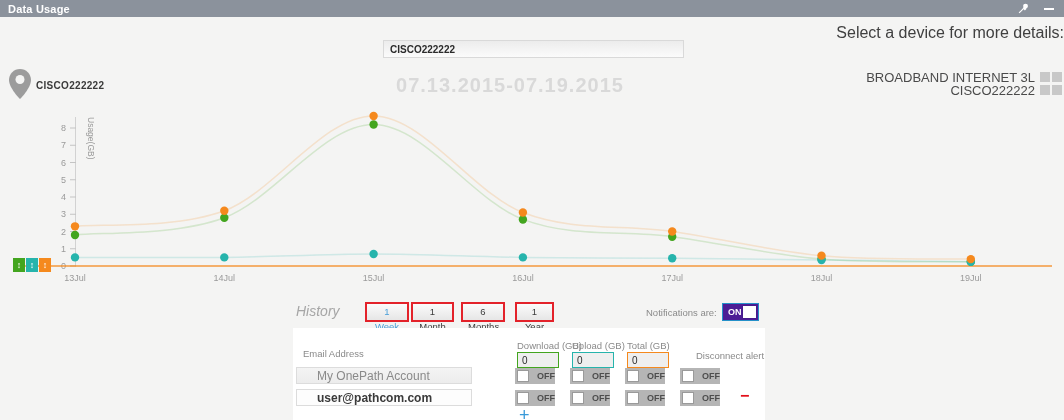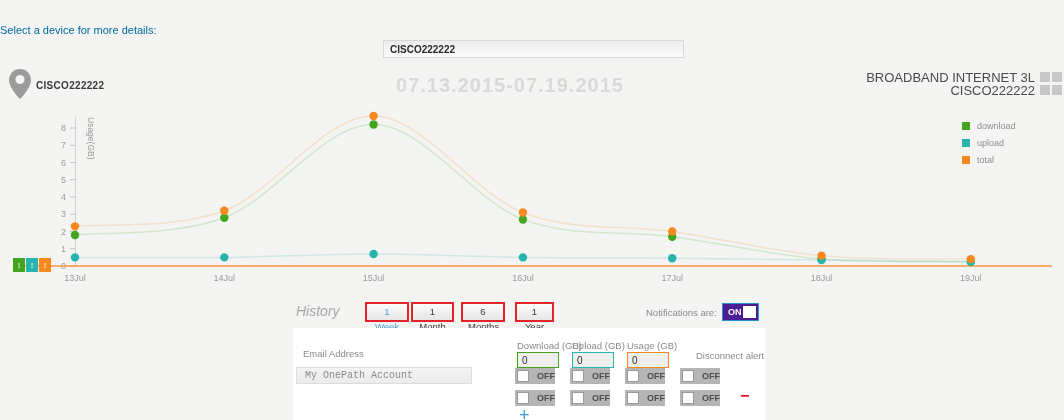--- a/index.html
+++ b/index.html
@@ -8,21 +8,21 @@
   #app { position:relative; width:1064px; height:420px; background:#f4f4f3; }
 
   
   .titlebar { position:absolute; left:0; top:0; width:1064px; height:17px; background:#8b929c; display:flex; align-items:center; }
   .titlebar .title { color:#fff; font-size:11px; font-weight:bold; margin-left:8px; letter-spacing:.2px; }
   .titlebar .icons { position:absolute; right:8px; top:0; height:17px; display:flex; align-items:center; gap:12px; }
   .tb-icon { width:14px; height:14px; display:flex; align-items:center; justify-content:center; cursor:pointer; }
   .minus-glyph { width:10px; height:2px; background:#fff; }
 
   
-  .select-label { position:absolute; left:0; top:24px; width:1064px; text-align:left; font-size:11px; color:#0369a1; }
+  .select-label { position:absolute; left:0; top:24px; width:1064px; text-align:right; font-size:16px; color:#404040; }
   .device-input { position:absolute; left:383px; top:40px; width:301px; height:18px; border:1px solid #d9d9d9; background:linear-gradient(#ececec,#fbfbfb); font-family:"Liberation Sans",sans-serif; font-size:10px; font-weight:bold; color:#2b2b2b; padding-left:6px; outline:none; }
 
   
   .map-pin { position:absolute; left:9px; top:69px; }
   .device-name { position:absolute; left:36px; top:80px; font-size:10px; color:#3a3a3a; font-weight:600; letter-spacing:.3px; }
   .date-range { position:absolute; left:0; top:74px; width:1020px; text-align:center; font-size:20px; font-weight:bold; color:#d9d9d9; letter-spacing:1px; }
   .net-list { position:absolute; right:2px; top:72px; display:flex; flex-direction:column; gap:3px; }
   .net-row { display:flex; align-items:center; justify-content:flex-end; gap:2px; height:10px; }
   .net-row .net-label { font-size:13px; color:#4a4a4a; margin-right:3px; }
   .net-box { width:10px; height:10px; background:#c8c8c8; cursor:pointer; }
@@ -47,34 +47,49 @@
   .notif-label { position:absolute; left:646px; top:307px; font-size:9.5px; color:#8a8a8a; }
   .toggle-on { position:absolute; left:722px; top:303px; width:37px; height:18px; background:#4c1d95; border:1px solid #2591c9; display:flex; align-items:center; cursor:pointer; }
   .toggle-on .on-text { color:#fff; font-size:9px; font-weight:bold; margin-left:5px; }
   .toggle-on .knob { position:absolute; right:2px; top:2px; width:13px; height:12px; background:#fff; box-shadow:0 0 1px rgba(0,0,0,.4); }
 
   
   .panel { position:absolute; left:293px; top:328px; width:472px; height:98px; background:#ffffff; }
   .col-header { position:absolute; top:12px; font-size:9.5px; color:#8a8a8a; }
   .email-label { position:absolute; left:10px; top:20px; font-size:9.5px; color:#8a8a8a; }
   .thresh-input { position:absolute; top:24px; width:42px; height:16px; border:1.5px solid; background:#efefef; font-family:"Liberation Sans",sans-serif; font-size:10px; color:#2b2b2b; padding-left:4px; outline:none; }
-  .email-box { position:absolute; left:3px; width:176px; height:17px; border:1px solid #dcdcdc; font-family:Liberation Mono, monospace; font-size:10px; padding-left:8px; outline:none; }
+  .email-box { position:absolute; left:3px; width:176px; height:17px; border:1px solid #dcdcdc; font-family:Liberation Sans, sans-serif; font-size:12px; padding-left:20px; outline:none; }
   .email-box.row0 { background:linear-gradient(#f4f4f4,#ececec); color:#8a8a8a; }
   .email-box.row1 { background:#fdfdfd; color:#3a3a3a; font-weight:600; }
   .off-toggle { position:absolute; width:40px; height:16px; background:#b5b5b5; display:flex; align-items:center; cursor:pointer;justify-content:space-between; }
   .off-toggle .knob { width:12px; height:12px; background:#fff; border:1px solid #9a9a9a; margin-left:2px; }
   .off-toggle .off-text { font-size:9px; font-weight:bold; color:#4d4d4d; margin-left:5px; }
   .remove-btn { position:absolute; left:447px; top:60px; color:#e3101a; font-size:16px; font-weight:900; cursor:pointer; line-height:16px; }
   .add-btn { position:absolute; left:226px; top:78px; color:#3a9ad9; font-size:18px; cursor:pointer; line-height:18px; }
 </style>
 </head>
 <body>
 
 <div id="app">
 
+  <div class="titlebar">
+    <span class="title">Data Usage</span>
+    <span class="icons">
+      <span class="tb-icon">
+        <svg width="13" height="13" viewBox="0 0 16 16">
+            <circle cx="10.5" cy="5" r="3" fill="#fff"></circle>
+            <rect x="7.2" y="6.2" width="4" height="3" transform="rotate(45 9 8)" fill="#fff"></rect>
+            <line x1="7.6" y1="8.4" x2="2.6" y2="13.4" stroke="#fff" stroke-width="1.4"></line>
+          </svg>
+      </span>
+      <span class="tb-icon">
+          <span class="minus-glyph"></span>
+        </span>
+    </span>
+  </div>
 
   <div class="select-label">Select a device for more details:</div>
   <input class="device-input" type="text" value="CISCO222222" style="">
 
   <span class="map-pin">
     <svg width="22" height="30" viewBox="0 0 22 30">
         <path d="M11 0C4.9 0 0 4.9 0 11c0 8.2 11 19 11 19s11-10.8 11-19C22 4.9 17.1 0 11 0z" fill="#9c9c9c"></path>
         <circle cx="11" cy="10.5" r="4.5" fill="#f4f4f3"></circle>
       </svg>
   </span>
@@ -87,34 +102,20 @@
       <span class="net-box"></span>
       <span class="net-box"></span>
     </div>
     <div class="net-row">
       <span class="net-label">CISCO222222</span>
       <span class="net-box"></span>
       <span class="net-box"></span>
     </div>
   </div>
 
-  <div class="legend">
-    <div class="legend-item">
-      <span class="legend-swatch" id="legend-sw-0" style="background: rgb(67, 165, 31);"></span>
-      <span class="legend-label">download</span>
-    </div>
-    <div class="legend-item">
-      <span class="legend-swatch" id="legend-sw-1" style="background: rgb(38, 180, 172);"></span>
-      <span class="legend-label">upload</span>
-    </div>
-    <div class="legend-item">
-      <span class="legend-swatch" id="legend-sw-2" style="background: rgb(245, 137, 29);"></span>
-      <span class="legend-label">total</span>
-    </div>
-  </div>
 
   <svg id="chart-svg">
       <line x1="75.5" y1="117" x2="75.5" y2="266.5" stroke="#d2d2d2" stroke-width="1"></line>
       <line x1="70" x2="76" y1="266" y2="266" stroke="#c4c4c4" stroke-width="1"></line>
       <text x="66" y="269" text-anchor="end" fill="#9a9a9a" font-size="9">0</text>
       <line x1="70" x2="76" y1="248.75" y2="248.75" stroke="#c4c4c4" stroke-width="1"></line>
       <text x="66" y="251.75" text-anchor="end" fill="#9a9a9a" font-size="9">1</text>
       <line x1="70" x2="76" y1="231.5" y2="231.5" stroke="#c4c4c4" stroke-width="1"></line>
       <text x="66" y="234.5" text-anchor="end" fill="#9a9a9a" font-size="9">2</text>
       <line x1="70" x2="76" y1="214.25" y2="214.25" stroke="#c4c4c4" stroke-width="1"></line>
@@ -177,21 +178,21 @@
   <button class="hist-btn" style="left:515px;width:39px;">1 Year</button>
   <span class="notif-label">Notifications are:</span>
   <div class="toggle-on">
     <span class="on-text">ON</span>
     <span class="knob"></span>
   </div>
 
   <div class="panel">
     <span class="col-header" style="left:224px;">Download (GB)</span>
     <span class="col-header" style="left:279px;">Upload (GB)</span>
-    <span class="col-header" style="left:334px;">Usage (GB)</span>
+    <span class="col-header" style="left:334px;">Total (GB)</span>
     <span class="col-header" style="left:387px;top:22px;padding-left:16px;">Disconnect alert</span>
     <span class="email-label">Email Address</span>
 
     <input class="thresh-input" id="thresh-0" style="left: 224px; border-color: rgb(67, 165, 31);" value="0">
     <input class="thresh-input" id="thresh-1" style="left: 279px; border-color: rgb(38, 180, 172);" value="0">
     <input class="thresh-input" id="thresh-2" style="left: 334px; border-color: rgb(245, 137, 29);" value="0">
 
     <input class="email-box row0" style="top: 39px;" value="My OnePath Account">
     <div class="off-toggle" style="left:222px;top:40px;">
         <span class="knob"></span>
@@ -203,20 +204,21 @@
       </div>
     <div class="off-toggle" style="left:332px;top:40px;">
         <span class="knob"></span>
         <span class="off-text">OFF</span>
       </div>
     <div class="off-toggle" style="left:387px;top:40px;">
         <span class="knob"></span>
         <span class="off-text">OFF</span>
       </div>
 
+    <input class="email-box row1" style="top: 61px;" value="user@pathcom.com">
     <div class="off-toggle" style="left:222px;top:62px;">
         <span class="knob"></span>
         <span class="off-text">OFF</span>
       </div>
     <div class="off-toggle" style="left:277px;top:62px;">
         <span class="knob"></span>
         <span class="off-text">OFF</span>
       </div>
     <div class="off-toggle" style="left:332px;top:62px;">
         <span class="knob"></span>

